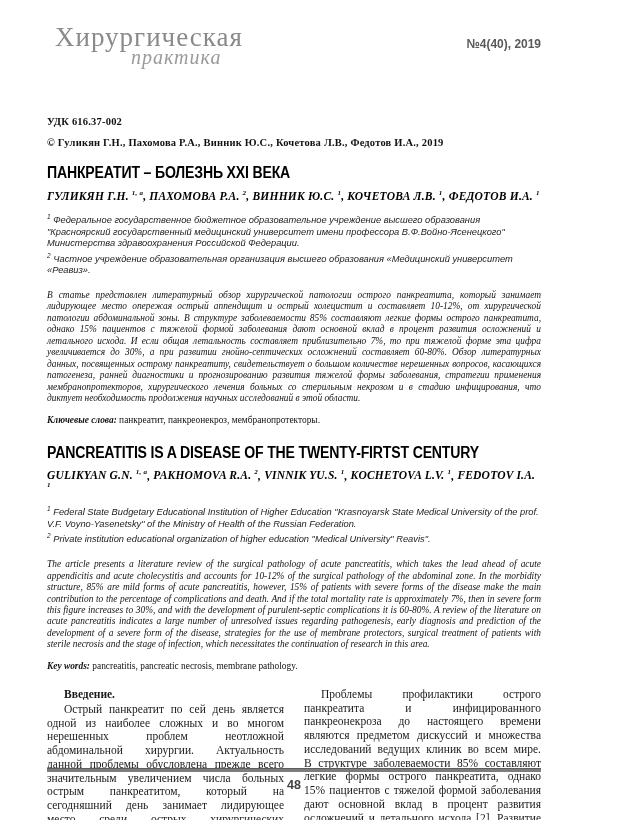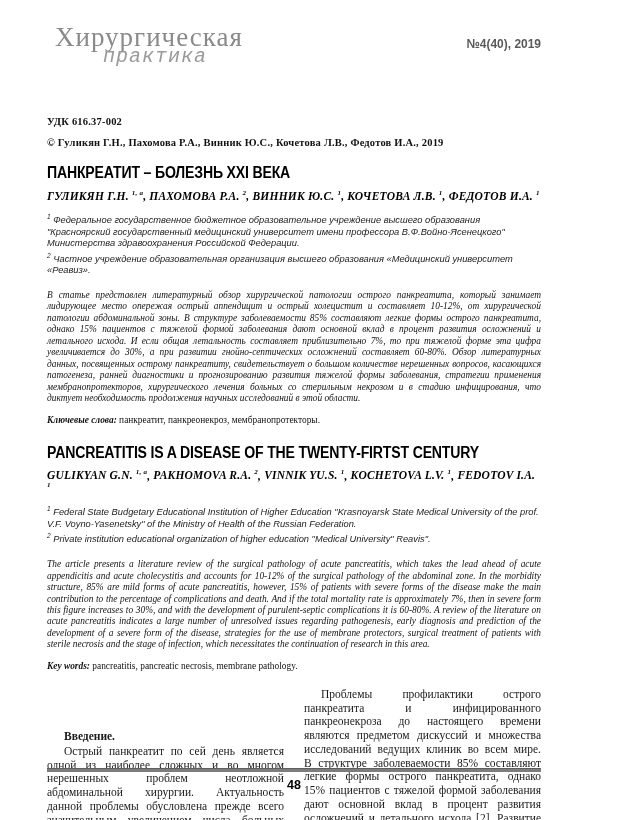--- a/index.html
+++ b/index.html
@@ -19,25 +19,25 @@
   .header { display: flex; justify-content: space-between; align-items: flex-start; height: 62px; }
   .logo { line-height: 1; }
   .logo-main {
     font-family: "Liberation Serif", serif;
     font-size: 27px;
     color: #8a8a8a;
     letter-spacing: 1px;
     margin-left: 8px;
   }
   .logo-sub {
-    font-family: Liberation Mono, monospace;
+    font-family: Liberation Serif, serif;
     font-style: italic;
     font-size: 20px;
     color: #9a9a9a;
-    margin-left: 56px;
+    margin-left: 84px;
     margin-top: -4px;
     letter-spacing: 1px;
   }
   .issue {
     font-family: "Liberation Sans", sans-serif;
     font-weight: bold;
     font-size: 13px;
     color: #58595b;
     margin-top: 12px;
     transform: scaleX(0.92);
@@ -111,21 +111,20 @@
     margin-top: 17px;
     display: flex;
     gap: 20px;
   }
   .col { width: 265px; }
   .section-heading {
     font-weight: bold;
     font-size: 11.5px;
     text-indent: 17px;
     margin-bottom: 3px;
-    margin-top: 42px;
   }
   .body-par {
     font-size: 11.5px;
     line-height: 13.75px;
     text-align: justify;
     text-indent: 17px;
     word-spacing: 1px;
   }
   .body-par.no-indent { text-indent: 0; }
   .body-par + .body-par { margin-top: 0; }
@@ -142,21 +141,21 @@
   }
   .page-number {
     position: absolute;
     left: 0;
     right: 0;
     top: 778px;
     text-align: center;
     font-family: "Liberation Sans", sans-serif;
     font-weight: bold;
     font-size: 12.5px;
-    color: #000000;
+    color: #404040;
   }
 </style>
 </head>
 <body>
 
 <div class="page">
 
   <div class="header">
     <div class="logo">
       <div class="logo-main">Хирургическая</div>

